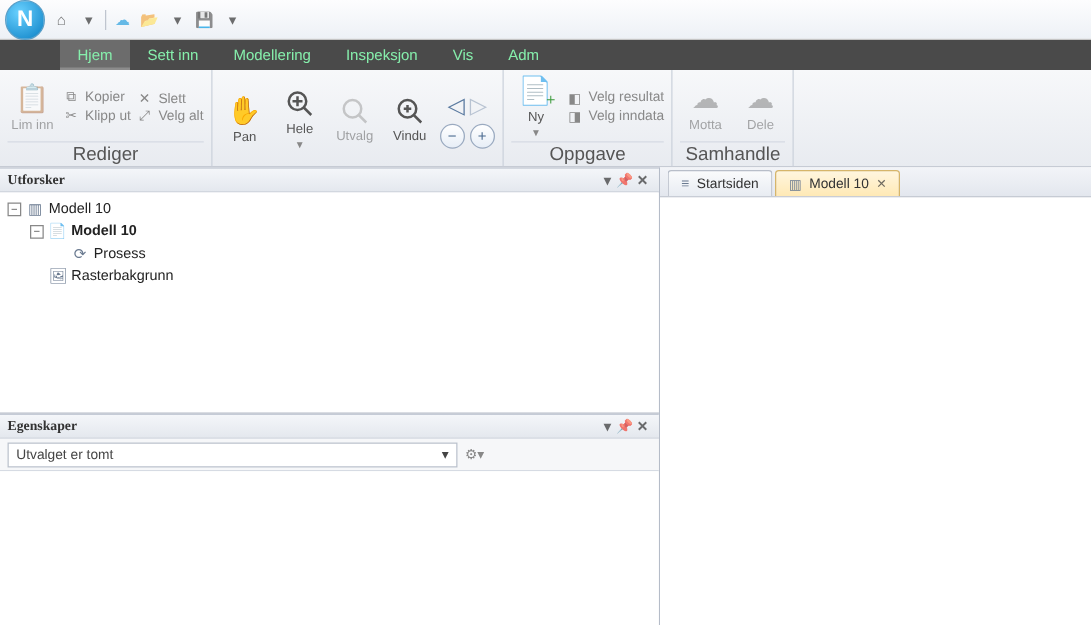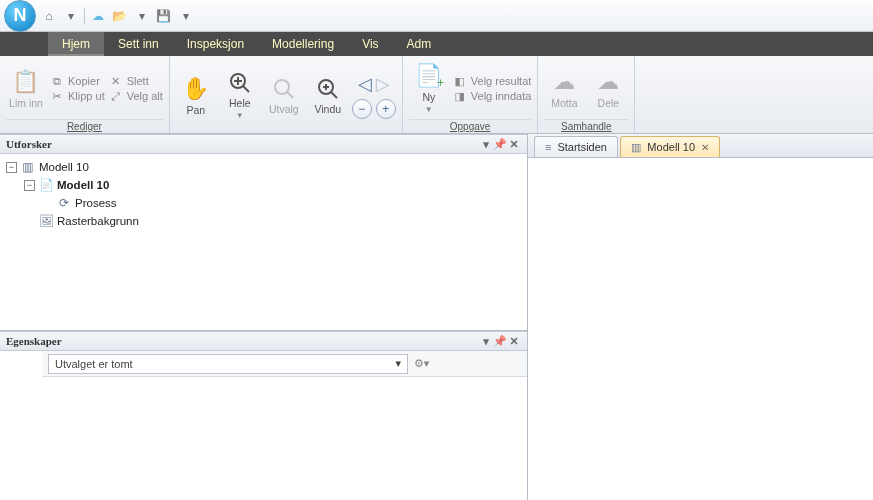--- a/index.html
+++ b/index.html
@@ -49,21 +49,21 @@
   }
   
   .menu-row {
     height: 24px;
     background: #4a4a4a;
     display: flex;
     align-items: stretch;
     padding-left: 48px;
   }
   .menu-tab {
-    color: #fef9c3;
+    color: #86efac;
     font-size: 12px;
     padding: 0 14px;
     display: flex; align-items: center;
     cursor: pointer;
   }
   .menu-tab.active {
     background: #6c6c6c;
     box-shadow: inset 0 -2px 0 #8c8c8c;
   }
   
@@ -77,25 +77,24 @@
   .ribbon-group {
     display: flex;
     flex-direction: column;
     border-right: 1px solid #ccd2db;
     padding: 2px 6px 0 6px;
     min-width: 60px;
   }
   .rg-body { flex: 1; display: flex; align-items: center; gap: 4px; }
   .rg-title {
     text-align: center;
-    font-size: 10px;
+    font-size: 15px;
     color: #555;
     padding: 1px 0;
     border-top: 1px solid #d5dae3;
-    text-decoration: underline;
   }
   .big-btn {
     display: flex; flex-direction: column; align-items: center;
     gap: 2px;
     min-width: 40px;
     padding: 2px 2px;
     cursor: pointer;
     color: #555;
   }
   .big-btn .icon { font-size: 22px; color:#777; }
@@ -149,21 +148,21 @@
   .tree .toggle { width:11px; height:11px; border:1px solid #888; font-size:9px; line-height:9px; text-align:center; color:#555; cursor:pointer; background:#fff;}
   .tree .node-icon { width:14px; text-align:center; color:#6a7a90; font-size:12px;}
   .tree .bold { font-weight:bold; }
   .properties {
     height: 170px;
     display:flex; flex-direction:column;
     border-top:1px solid #b5bcc8;
   }
   .prop-toolbar {
     height:26px; background:#f6f7f9; border-bottom:1px solid #d6dbe3;
-    display:flex; align-items:center; padding:0 6px; gap:6px;margin-left:42px;
+    display:flex; align-items:center; padding:0 6px; gap:6px;
   }
   .prop-select {
     flex:1; max-width:360px;
     border:1px solid #bac1cc; height:20px; background:#fff;
     display:flex; align-items:center; padding:0 6px; font-size:11px; color:#444;
     justify-content:space-between;
   }
   .prop-body { flex:1; background:#fff; }
   
   .right-pane {
@@ -218,24 +217,24 @@
 </div>
 
 <div class="menu-row">
   <div class="menu-tab active">
       <span>Hjem</span>
     </div>
   <div class="menu-tab">
       <span>Sett inn</span>
     </div>
   <div class="menu-tab">
+      <span>Modellering</span>
+    </div>
+  <div class="menu-tab">
       <span>Inspeksjon</span>
-    </div>
-  <div class="menu-tab">
-      <span>Modellering</span>
     </div>
   <div class="menu-tab">
       <span>Vis</span>
     </div>
   <div class="menu-tab">
       <span>Adm</span>
     </div>
 </div>
 
 <div class="ribbon">

